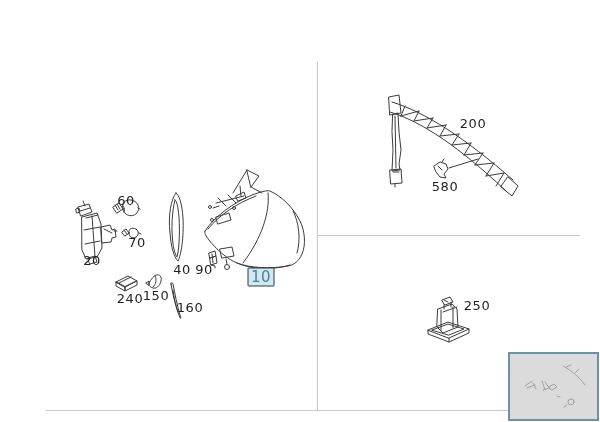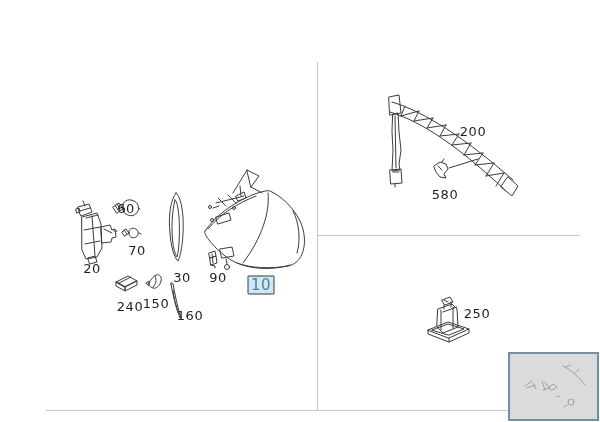--- a/index.html
+++ b/index.html
@@ -11,21 +11,21 @@
   svg.art{position:absolute;left:0;top:0;}
   .part{color:var(--line,#3c3c3c);}
   .part path,.part line,.part circle,.part ellipse{
     fill:none;stroke:currentColor;stroke-width:1;stroke-linecap:round;stroke-linejoin:round;
   }
   .grid{color:var(--grid,#c9c9c9);}
   .grid line{stroke:currentColor;stroke-width:1;}
   .callout{
     position:absolute;transform:translate(-50%,-50%);
     font-size:13px;color:var(--label,#1f1f1f);letter-spacing:0.5px;
-    white-space:nowrap;cursor:pointer;line-height:1;margin-top:8px;
+    white-space:nowrap;cursor:pointer;line-height:1;
   }
   .callout.selected{
     width:25px;height:17px;display:flex;align-items:center;justify-content:center;
     background:var(--highlight-bg,#cfe9f2);
     border:1.6px solid var(--highlight-border,#2e3b40);
     color:var(--highlight-text,#4e7f98);
     font-size:15px;border-radius:1px;
   }
   .inset{
     position:absolute;left:508px;top:352px;width:87px;height:65px;
@@ -184,22 +184,22 @@
       <path d="M428,330 L448,322 L469,329 L449,338 Z"></path>
       <path d="M432,330 L448,324 L464,329 L449,335 Z"></path>
       <path d="M428,330 L428,334 L449,342 L469,333 L469,329"></path>
       <path d="M449,338 L449,342"></path>
     </g>
   </svg>
 
   <div class="callout" style="left:126px;top:200px">60</div>
   <div class="callout" style="left:137px;top:242px">70</div>
   <div class="callout" style="left:92px;top:260px">20</div>
-  <div class="callout" style="left:182px;top:269px">30</div>
-  <div class="callout" style="left:218px;top:269px">90</div>
+  <div class="callout" style="left:182px;top:269px">40</div>
+  <div class="callout" style="left:204px;top:269px">90</div>
   <div class="callout" style="left:130px;top:298px">240</div>
   <div class="callout" style="left:156px;top:295px">150</div>
   <div class="callout" style="left:190px;top:307px">160</div>
   <div class="callout" style="left:473px;top:123px">200</div>
   <div class="callout" style="left:445px;top:186px">580</div>
   <div class="callout" style="left:477px;top:305px">250</div>
   <div class="callout selected" style="left:261px;top:277px">10</div>
 
   <div class="inset">
     <svg class="sketch" width="87" height="65" viewBox="0 0 87 65">

